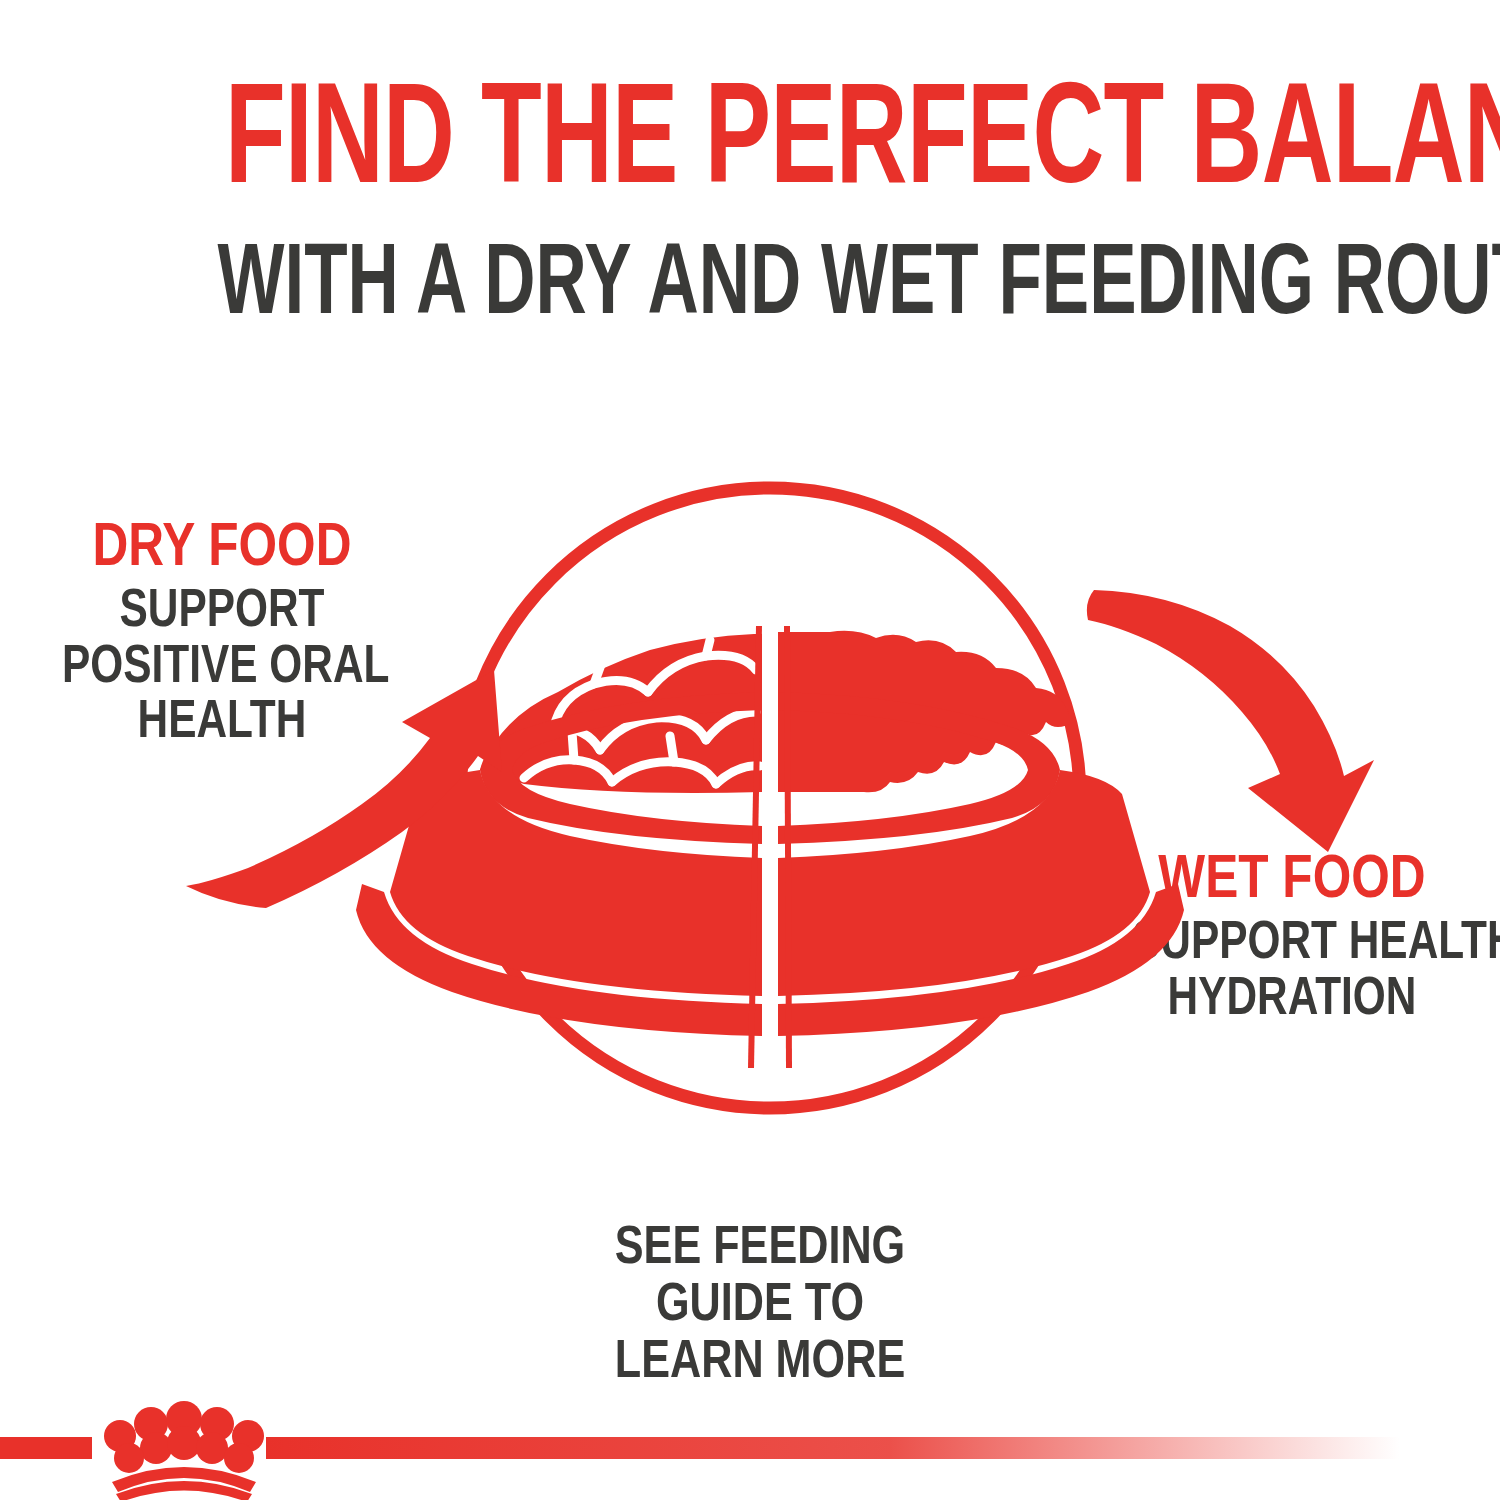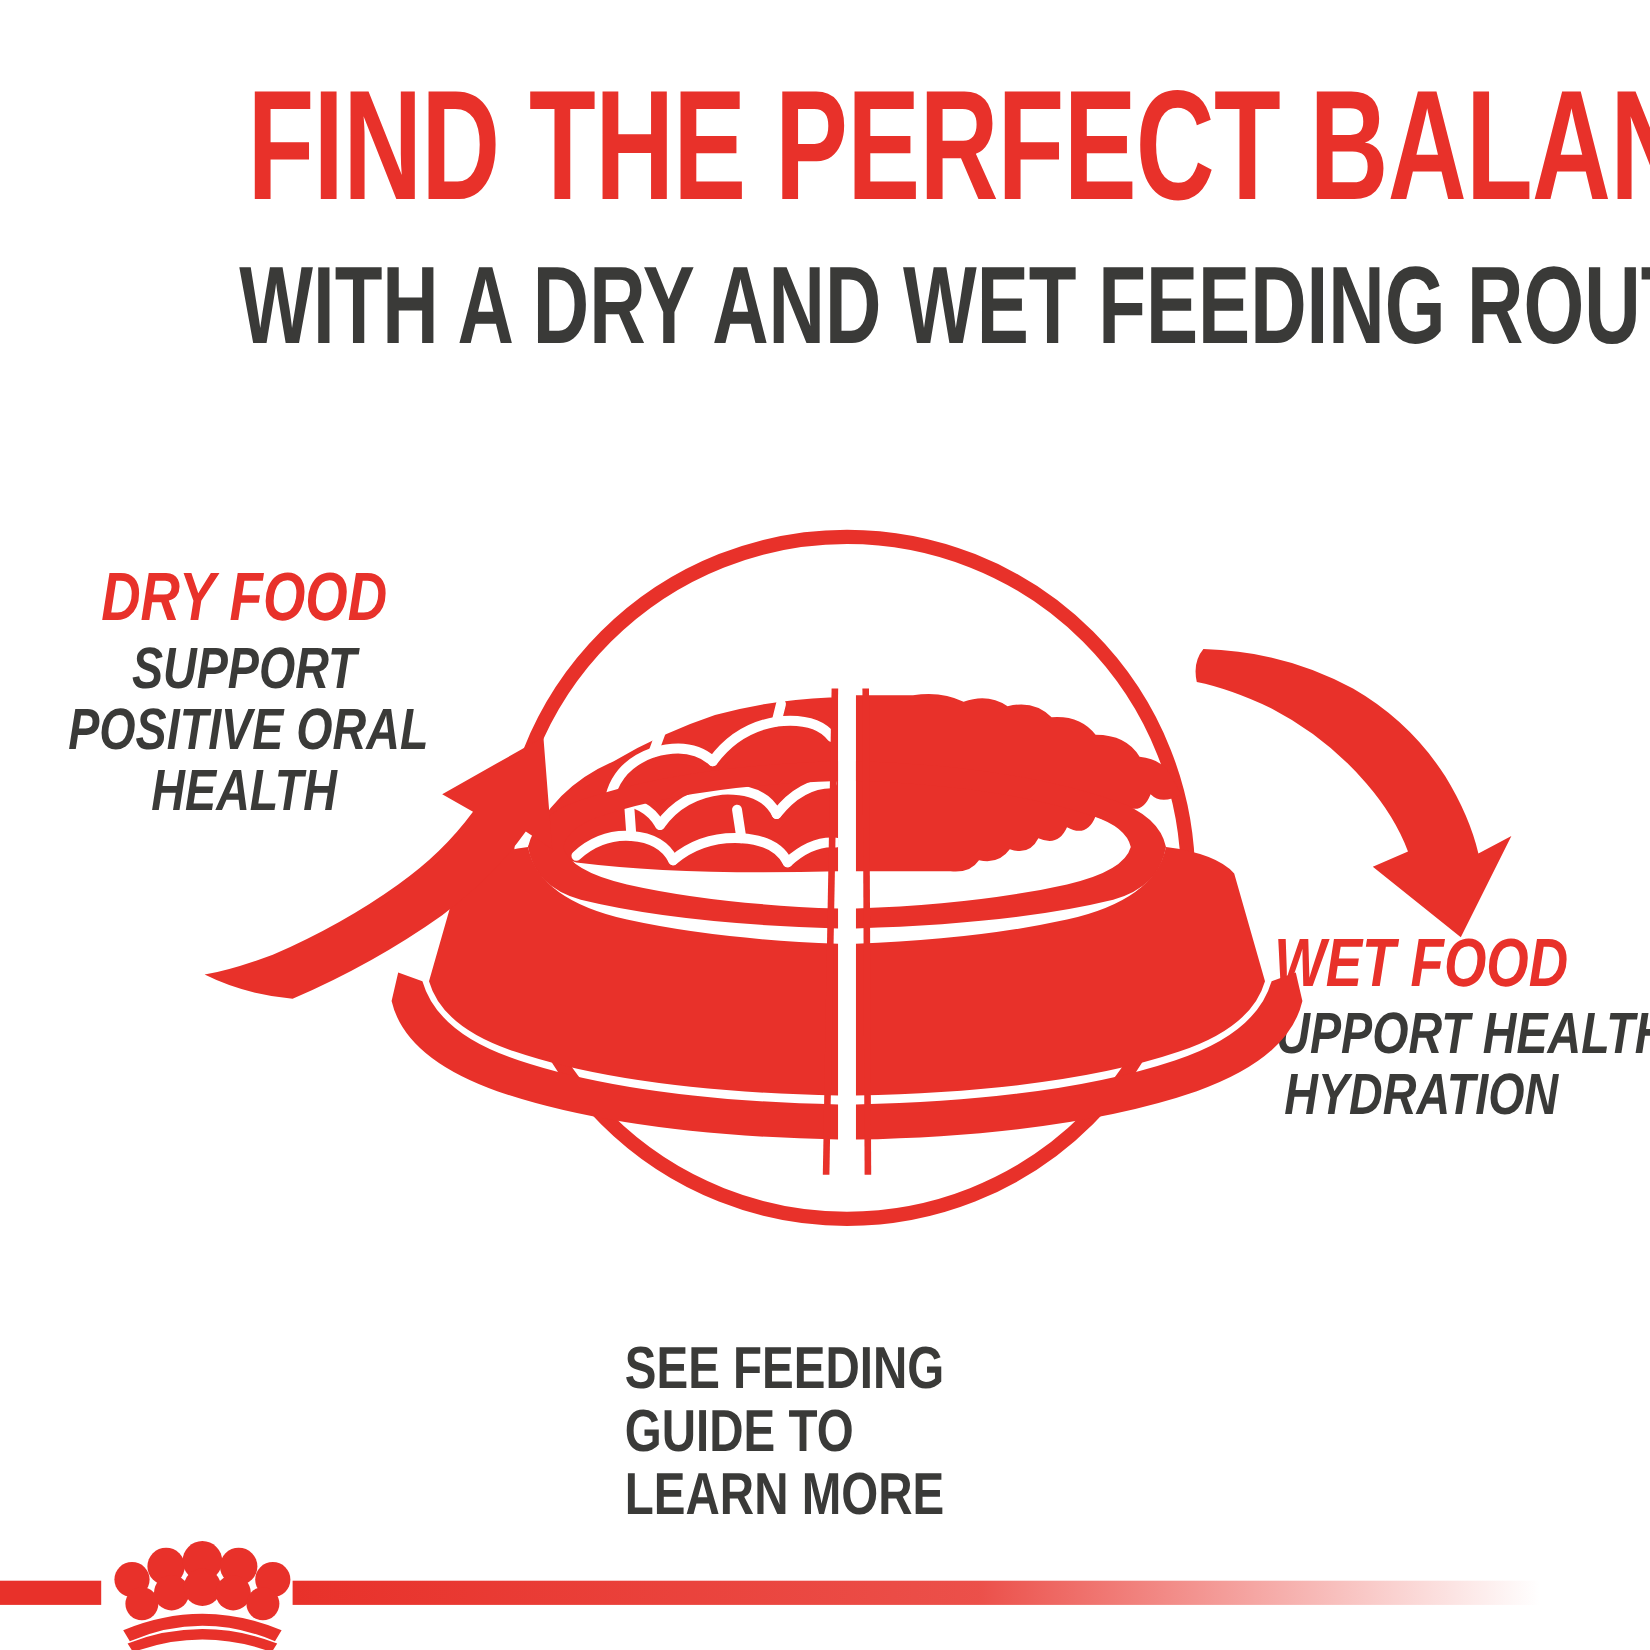--- a/index.html
+++ b/index.html
@@ -32,39 +32,39 @@
     font-weight:700;
     font-size:100px;
     line-height:1;
     letter-spacing:0px;
     transform:scaleX(0.71);
     transform-origin:50% 0;
     white-space:nowrap;
   }
 
   
-  .side-block{position:absolute;text-align:center;line-height:1.04;font-style:italic;}
+  .side-block{position:absolute;text-align:center;line-height:1.04;}
   .side-head{
     color:#E8312A;font-weight:700;font-size:62px;
     transform:scaleX(0.80);transform-origin:50% 50%;
     white-space:nowrap;display:block;margin-bottom:4px;
   }
   .side-line{
     color:#3A3A38;font-weight:700;font-size:53px;
     transform:scaleX(0.80);transform-origin:50% 50%;
     white-space:nowrap;display:block;
   }
 
   #dry-block{left:22px;top:512px;width:400px;}
   #wet-block{left:1092px;top:824px;width:400px;margin-top:20px;}
 
   
   #cta-block{
     position:absolute;left:520px;top:1216px;width:480px;
-    line-height:1.06;
+    text-align:center;line-height:1.06;
   }
   #cta-block .cta-line{
     color:#3A3A38;font-weight:700;font-size:54px;
     transform:scaleX(0.80);transform-origin:50% 50%;
     white-space:nowrap;display:block;
   }
 
   
   #illustration{position:absolute;left:150px;top:440px;width:1250px;height:720px;}
 

